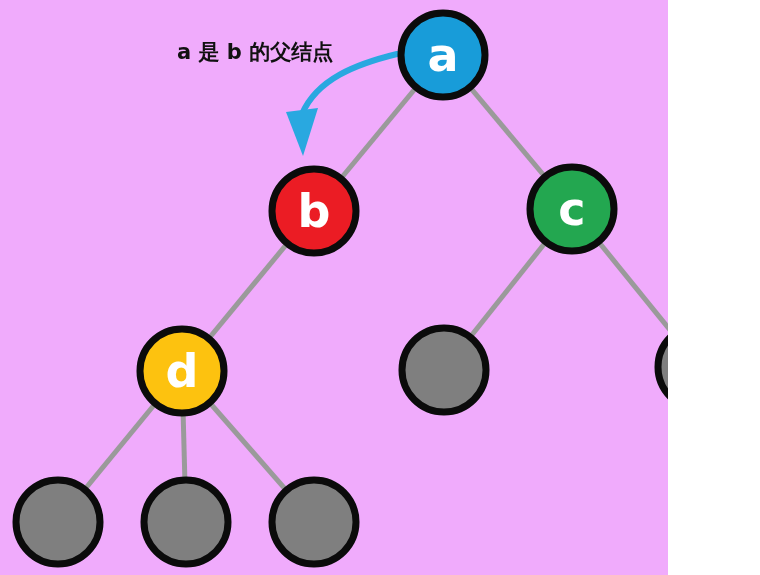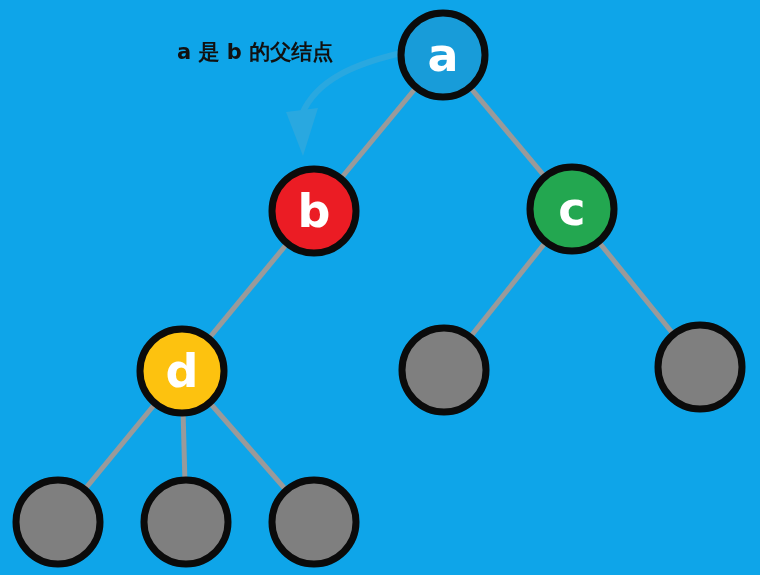--- a/index.html
+++ b/index.html
@@ -2,23 +2,23 @@
 <html><head>
 <meta charset="utf-8">
 <style>
   html, body {
     margin: 0;
     padding: 0;
     background: #ffffff;
   }
   .canvas {
     position: relative;
-    width: 760px;
+    width: 668px;
     height: 575px;
-    background: #0ea5e9;
+    background: #f0abfc;
     overflow: hidden;
     font-family: "DejaVu Sans", sans-serif;
   }
   svg { display: block; }
   .node-letter {
     font-family: "DejaVu Sans", sans-serif;
     font-weight: bold;
     font-size: 46px;
     text-anchor: middle;
   }

